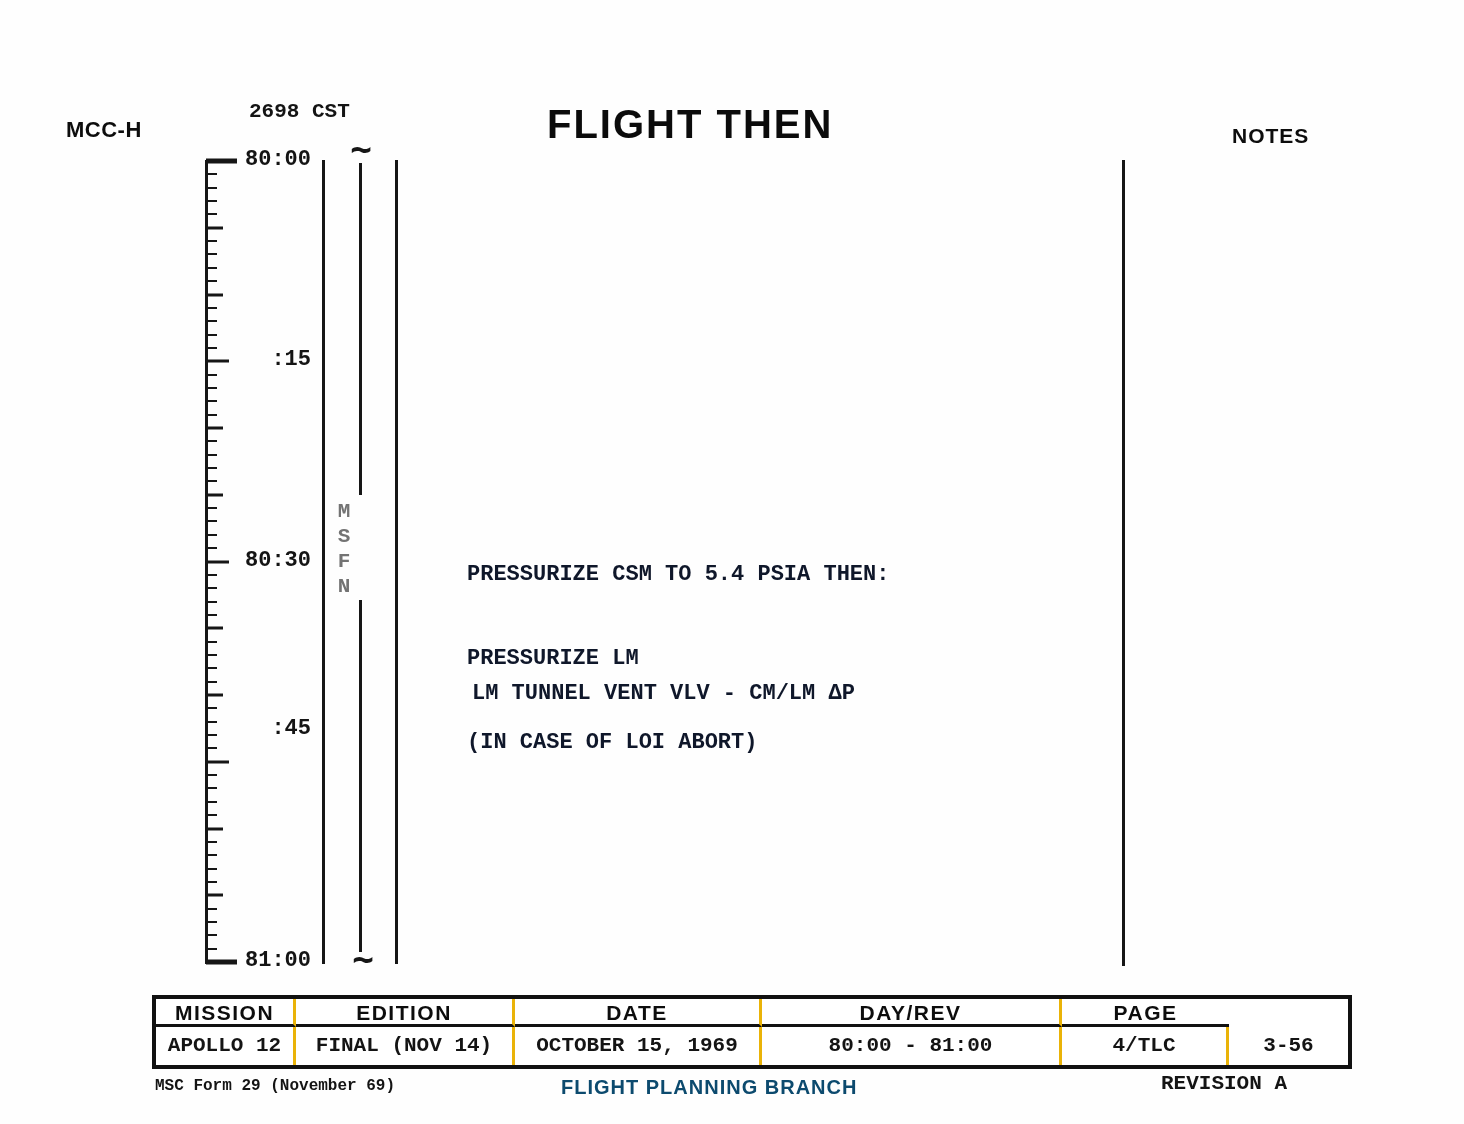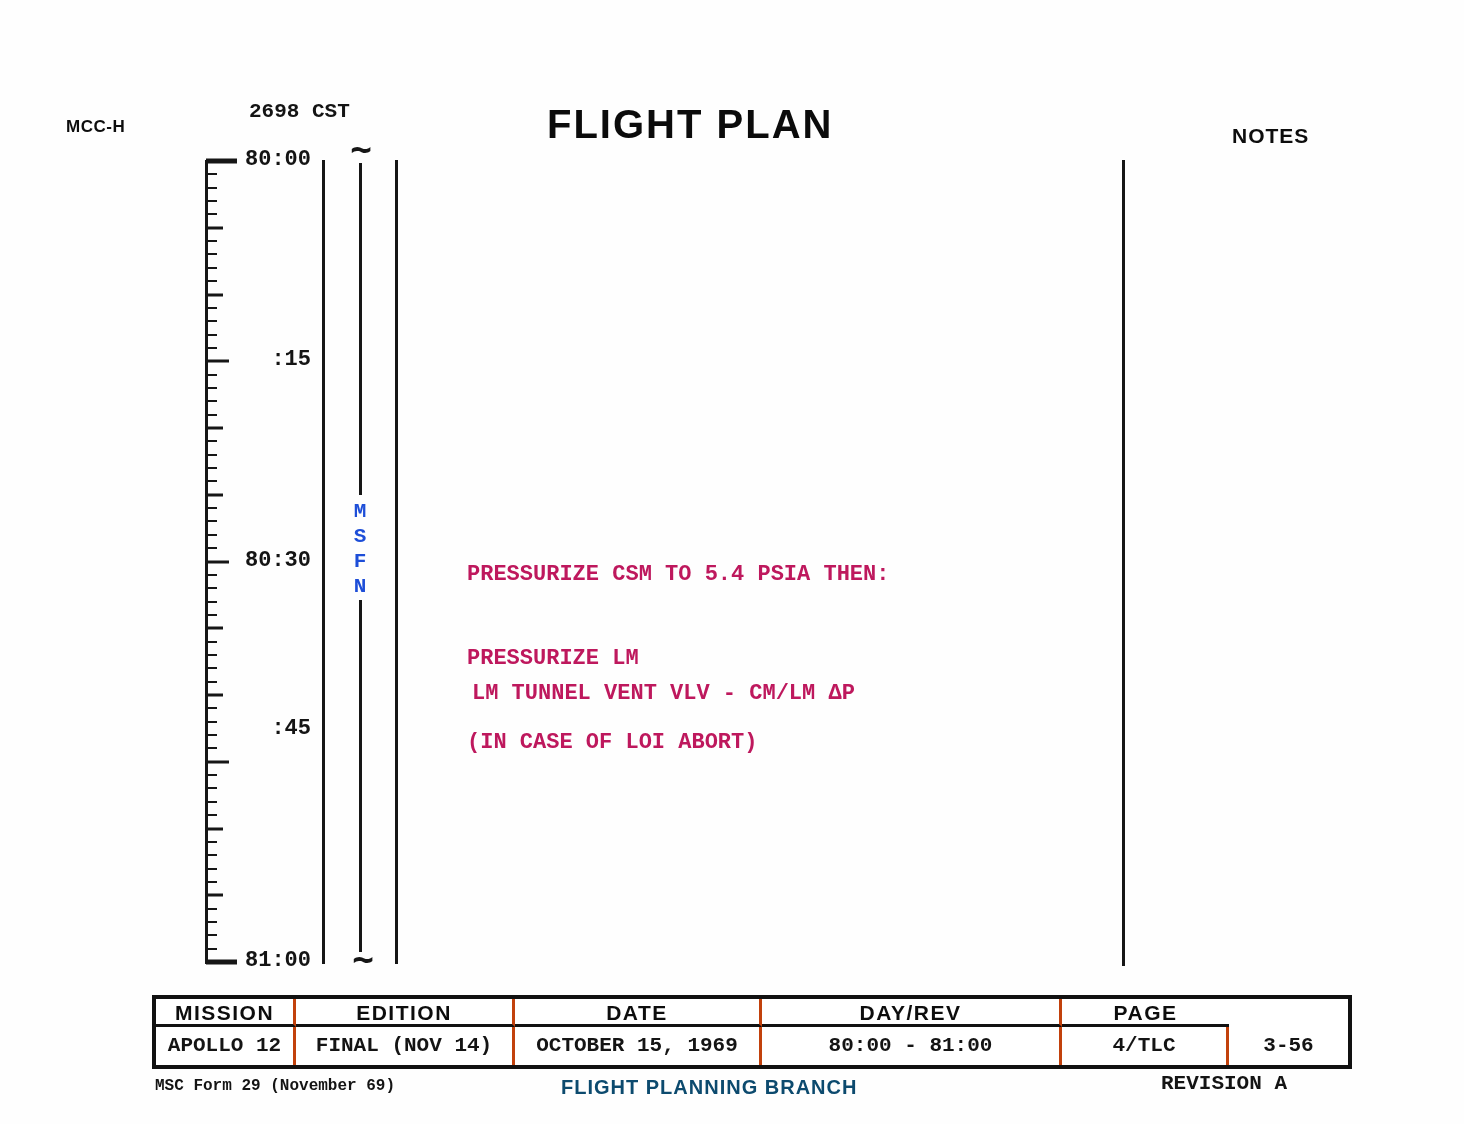--- a/index.html
+++ b/index.html
@@ -12,21 +12,21 @@
     overflow: hidden;
     color: #161616;
     font-family: "Liberation Mono", "DejaVu Sans Mono", monospace;
   }
   .sans  { font-family: "Liberation Sans", "DejaVu Sans", sans-serif; }
   .mono  { font-family: "Liberation Mono", "DejaVu Sans Mono", monospace; }
 
   
   .mcc-label {
     position: absolute; left: 66px; top: 117px;
-    font-weight: 700; font-size: 17px; letter-spacing: 0.5px; color: #0d0d0d;
+    font-weight: 700; font-size: 22px; letter-spacing: 0.5px; color: #0d0d0d;
   }
   .cst-time {
     position: absolute; left: 249px; top: 100px;
     font-size: 21px; font-weight: 600; color: #141414;
   }
   .title {
     position: absolute; left: 547px; top: 102px;
     font-weight: 700; font-size: 40px; letter-spacing: 2px; color: #0b0b0b;
   }
   .notes-label {
@@ -62,37 +62,37 @@
 
   .squiggle {
     position: absolute; width: 44px; text-align: center;
     font-size: 36px; font-weight: 600; color: #161616;
     font-family: "DejaVu Sans Mono", monospace;
   }
   .squiggle-top    { left: 339px; top: 128px; }
   .squiggle-bottom { left: 341px; top: 938px; }
 
   .msfn {
-    position: absolute; left: 352px; top: 499px; width: 16px;
+    position: absolute; left: 336px; top: 499px; width: 16px;
     font-size: 21px; font-weight: 600; line-height: 25px;
-    word-break: break-all; text-align: center; color: #1d4ed8;
-  }
-
-  
-  .activity { position: absolute; font-size: 22px; font-weight: 600; line-height: 28px; color: #be185d; white-space: pre; }
+    word-break: break-all; text-align: center; color: #737373;
+  }
+
+  
+  .activity { position: absolute; font-size: 22px; font-weight: 600; line-height: 28px; color: #0f172a; white-space: pre; }
   .activity-1 { left: 467px; top: 505px; }
   .activity-2 { left: 472px; top: 624px; }
 
   
   .footer-table {
     position: absolute; left: 152px; top: 995px; width: 1200px;
     border: 4px solid #111; background: #fff;
   }
   .ft-row { display: grid; grid-template-columns: 140px 219px 247px 300px 167px 119px; }
-  .ft-cell { border-right: 3px solid #c2410c; text-align: center; overflow: hidden; }
+  .ft-cell { border-right: 3px solid #eab308; text-align: center; overflow: hidden; }
   .ft-cell:last-child { border-right: none; }
   .ft-row-header .ft-cell {
     height: 28px; line-height: 27px; border-bottom: 3px solid #111;
     font-family: "Liberation Sans", sans-serif; font-weight: 700;
     font-size: 21px; letter-spacing: 1.5px; color: #0d0d0d;
   }
   .ft-row-values .ft-cell {
     height: 38px; line-height: 37px;
     font-size: 21px; font-weight: 600; color: #141414;
   }
@@ -112,21 +112,21 @@
     font-size: 21px; font-weight: 600; color: #141414;
   }
 </style>
 </head>
 <body>
 
 <div class="page">
 
   <div class="mcc-label sans">MCC-H</div>
   <div class="cst-time mono">2698 CST</div>
-  <div class="title sans">FLIGHT PLAN</div>
+  <div class="title sans">FLIGHT THEN</div>
   <div class="notes-label sans">NOTES</div>
 
   <div id="ruler">
     <div class="ruler-spine"></div>
   <div class="tick tick-end" style="top: 161px;"></div>
       <div class="tick" style="top: 174.35px;"></div>
       <div class="tick" style="top: 187.7px;"></div>
       <div class="tick" style="top: 201.05px;"></div>
       <div class="tick" style="top: 214.4px;"></div>
       <div class="tick tick-mid" style="top: 227.75px;"></div>

